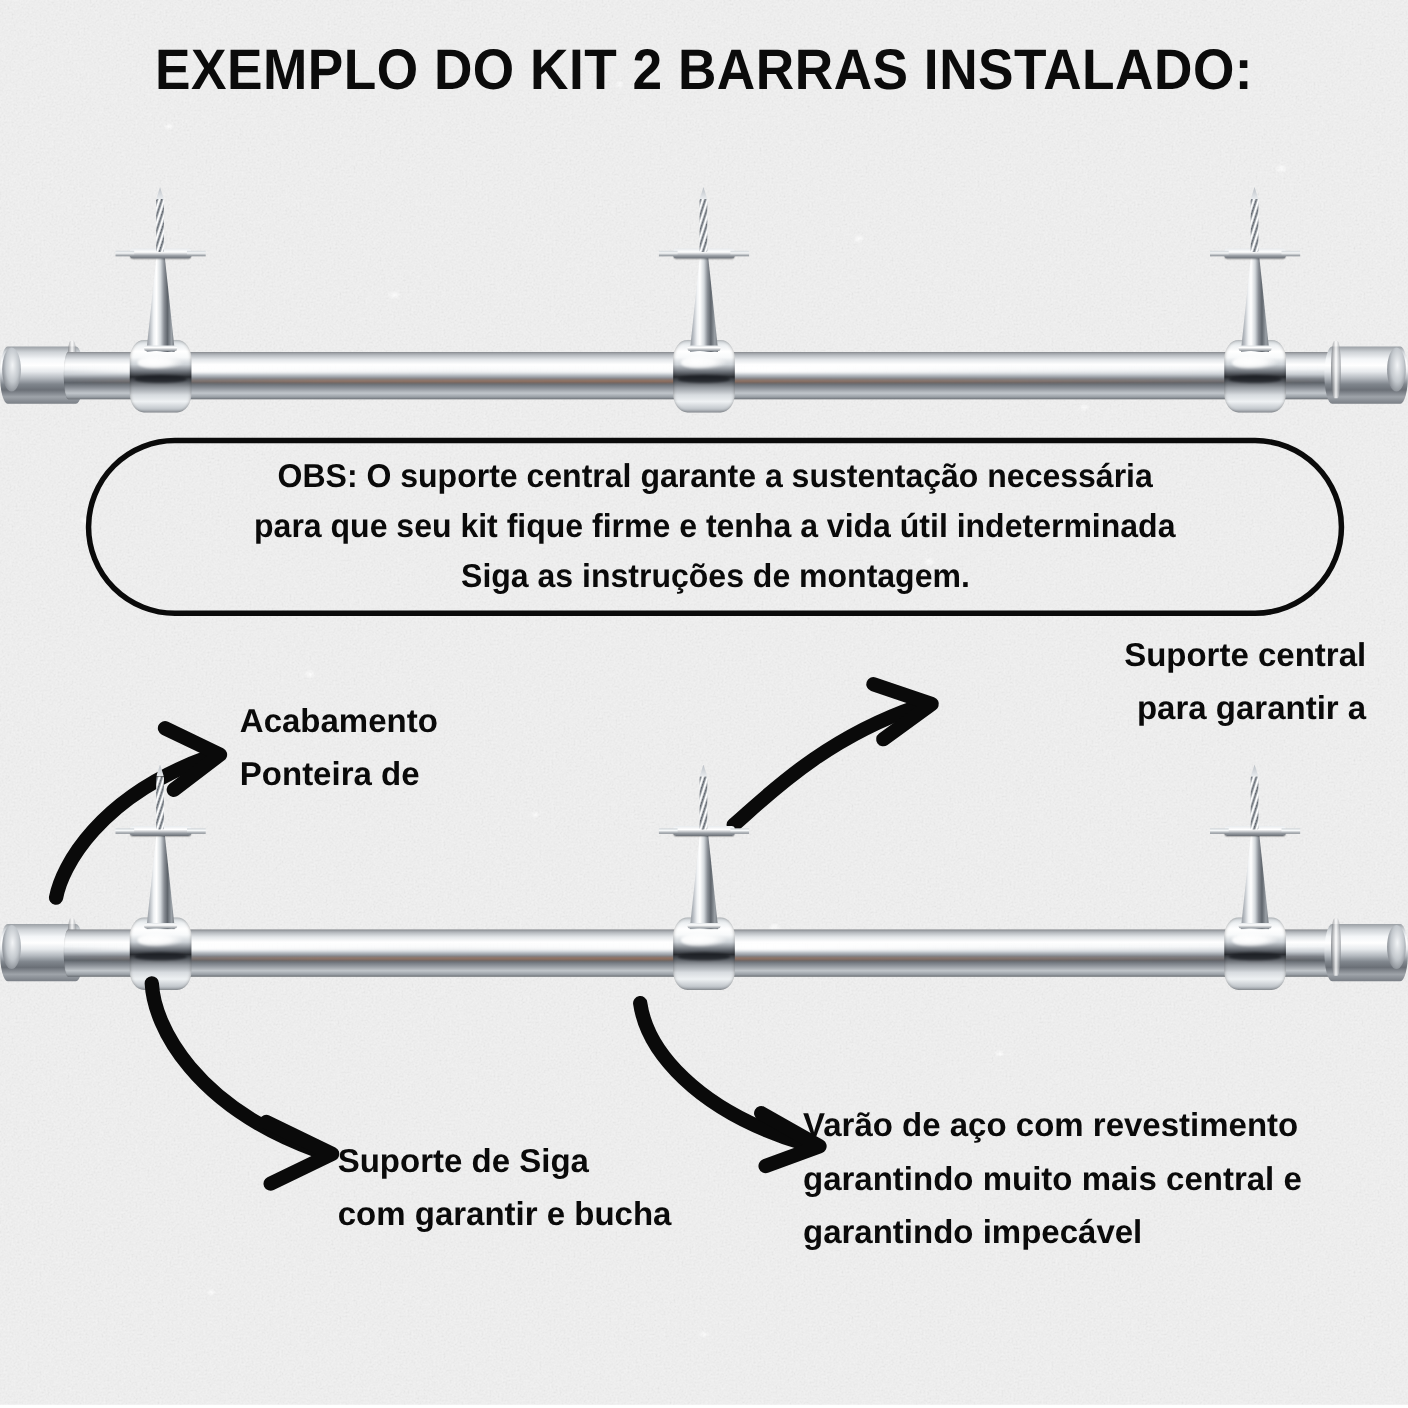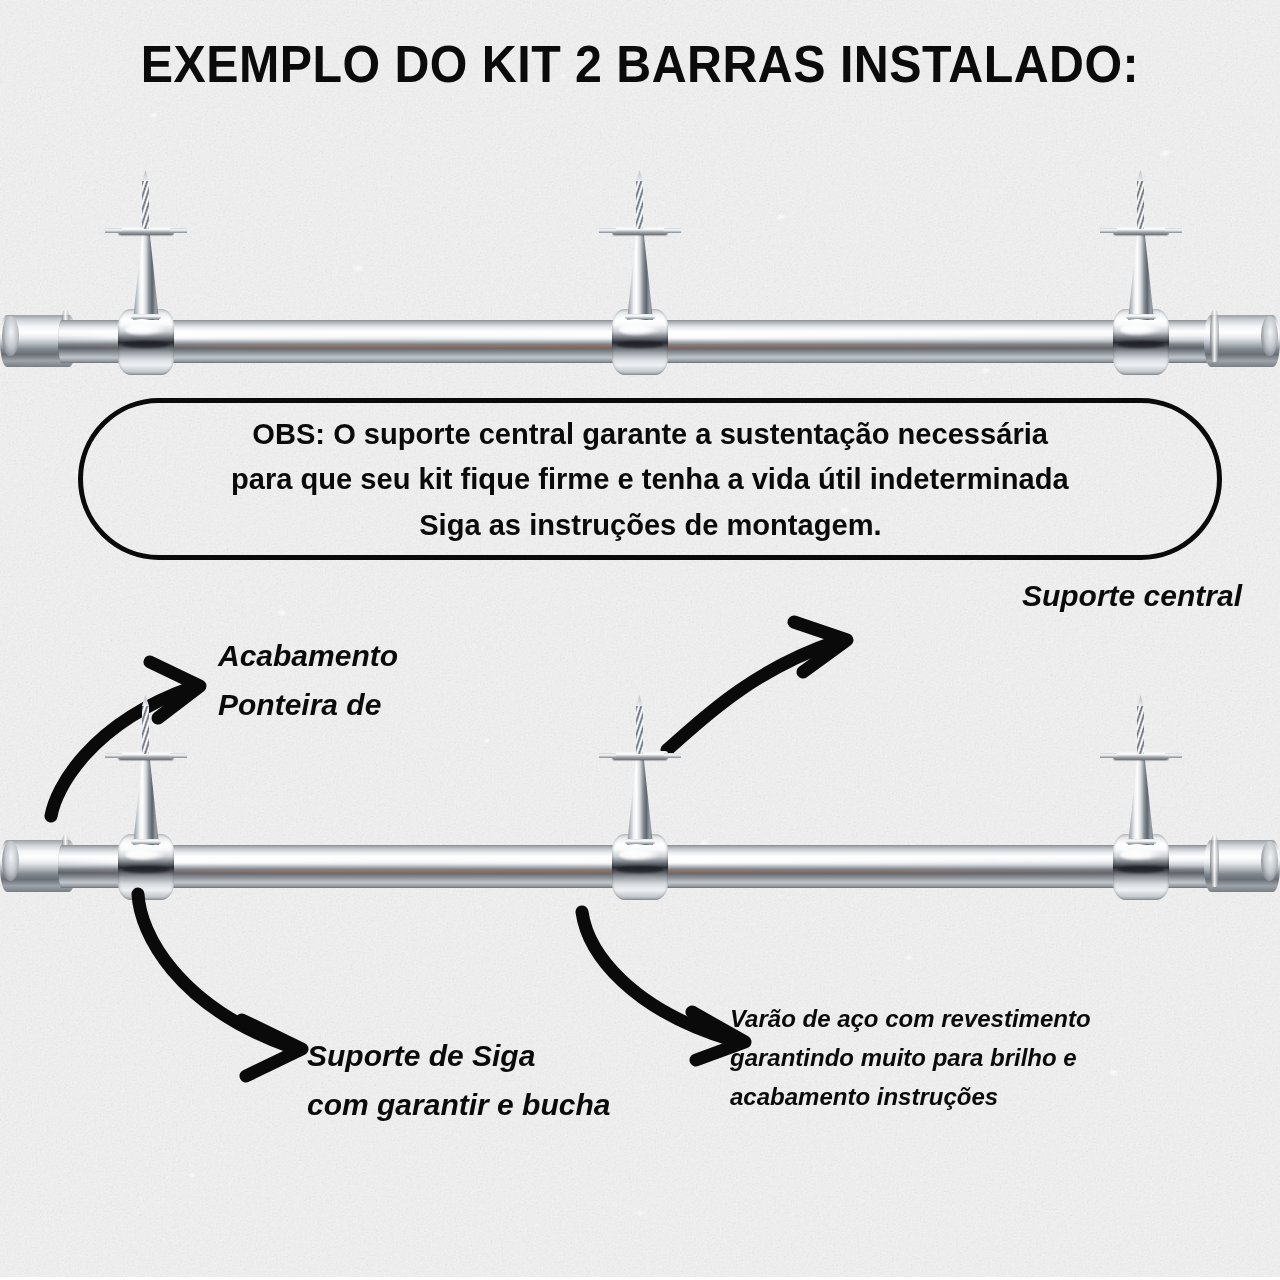--- a/index.html
+++ b/index.html
@@ -274,26 +274,26 @@
 
   
   .callout {
     position: absolute;
     font-family: "Liberation Sans Narrow", "Liberation Sans", sans-serif;
     font-weight: 700;
     color: #0a0a0a;
     line-height: 1.62;
     white-space: nowrap;
   }
-  .callout span { display: block; font-style: italic; }
+  .callout span { display: block; }
 
   .c-ponteira   { font-size: 30px; text-align: left; }
   .c-suporte-c  { font-size: 30px; text-align: right; }
   .c-suporte-t  { font-size: 30px; text-align: left; }
-  .c-varao      { font-size: 24px; text-align: left; }
+  .c-varao      { font-size: 30px; text-align: left; }
 
   
   .arrow-svg { position: absolute; overflow: visible; }
   .arrow-svg path { fill: none; stroke: #0a0a0a; stroke-linecap: round; stroke-linejoin: round; }
 </style>
 </head>
 <body>
 
 <div id="page">
 
@@ -386,20 +386,21 @@
   </div>
 
   <div class="note-box" style="left:78px; top:398px; width:1134px; height:152px;">
     <div class="note-line">OBS: O suporte central garante a sustentação necessária</div>
     <div class="note-line">para que seu kit fique firme e tenha a vida útil indeterminada</div>
     <div class="note-line">Siga as instruções de montagem.</div>
   </div>
 
   <div class="callout c-suporte-c" style="right:38px; top:572px;">
     <span>Suporte central</span>
+    <span>para garantir a</span>
   </div>
 
   <svg class="arrow-svg" style="left:655px; top:600px;" width="220" height="170" viewBox="0 0 220 170">
     <path d="M 12 150 C 40 126, 92 72, 180 42" stroke-width="13"></path>
     <path d="M 139 22 L 192 40 L 148 72" stroke-width="13"></path>
   </svg>
 
   <div class="callout c-ponteira" style="left:218px; top:632px;">
     <span>Acabamento</span>
     <span>Ponteira de</span>
@@ -475,22 +476,22 @@
     <span>com garantir e bucha</span>
   </div>
 
   <svg class="arrow-svg" style="left:130px; top:888px;" width="190" height="190" viewBox="0 0 190 190">
     <path d="M 8 6 C 10 46, 48 118, 158 158" stroke-width="13"></path>
     <path d="M 112 132 L 172 161 L 116 188" stroke-width="13"></path>
   </svg>
 
   <div class="callout c-varao" style="left:730px; top:1000px;">
     <span>Varão de aço com revestimento</span>
-    <span>garantindo muito para brilho e</span>
-    <span>acabamento instruções</span>
+    <span>garantindo muito mais central e</span>
+    <span>garantindo impecável</span>
   </div>
 
   <svg class="arrow-svg" style="left:570px; top:900px;" width="190" height="160" viewBox="0 0 190 160">
     <path d="M 12 12 C 18 54, 62 110, 162 140" stroke-width="13"></path>
     <path d="M 122 112 L 175 142 L 126 160" stroke-width="13"></path>
   </svg>
 
 </div>
 
 </body></html>

